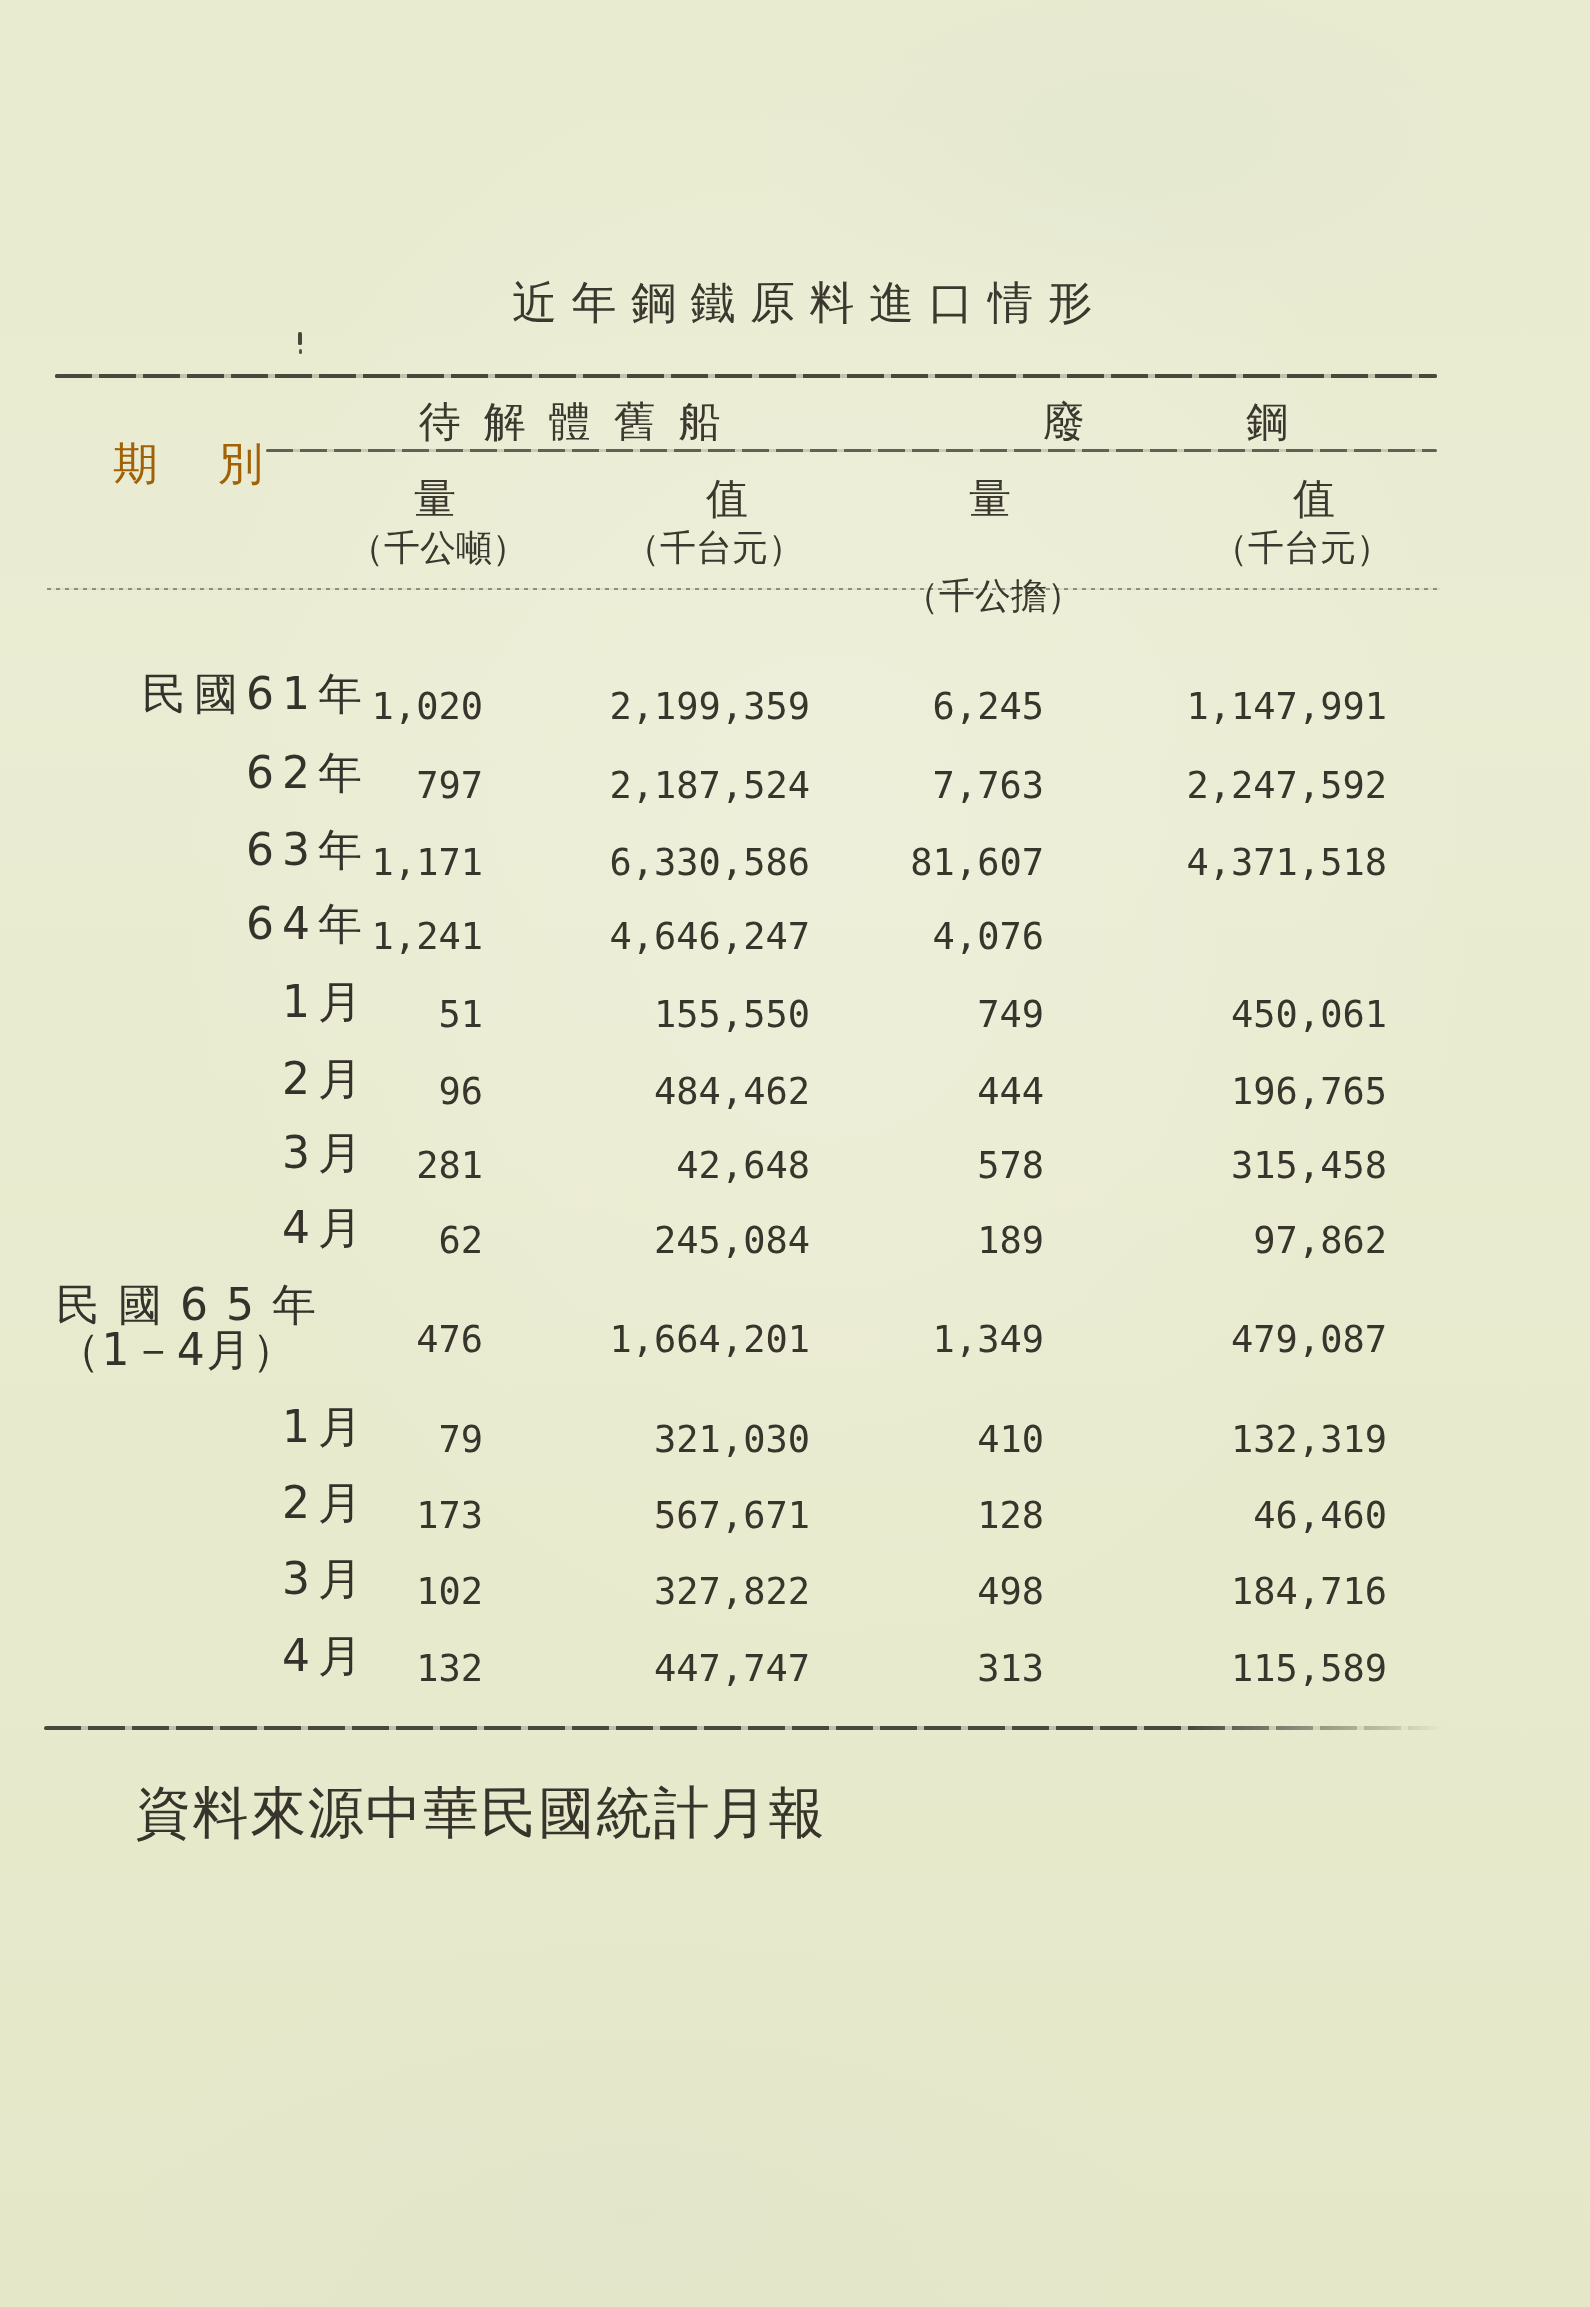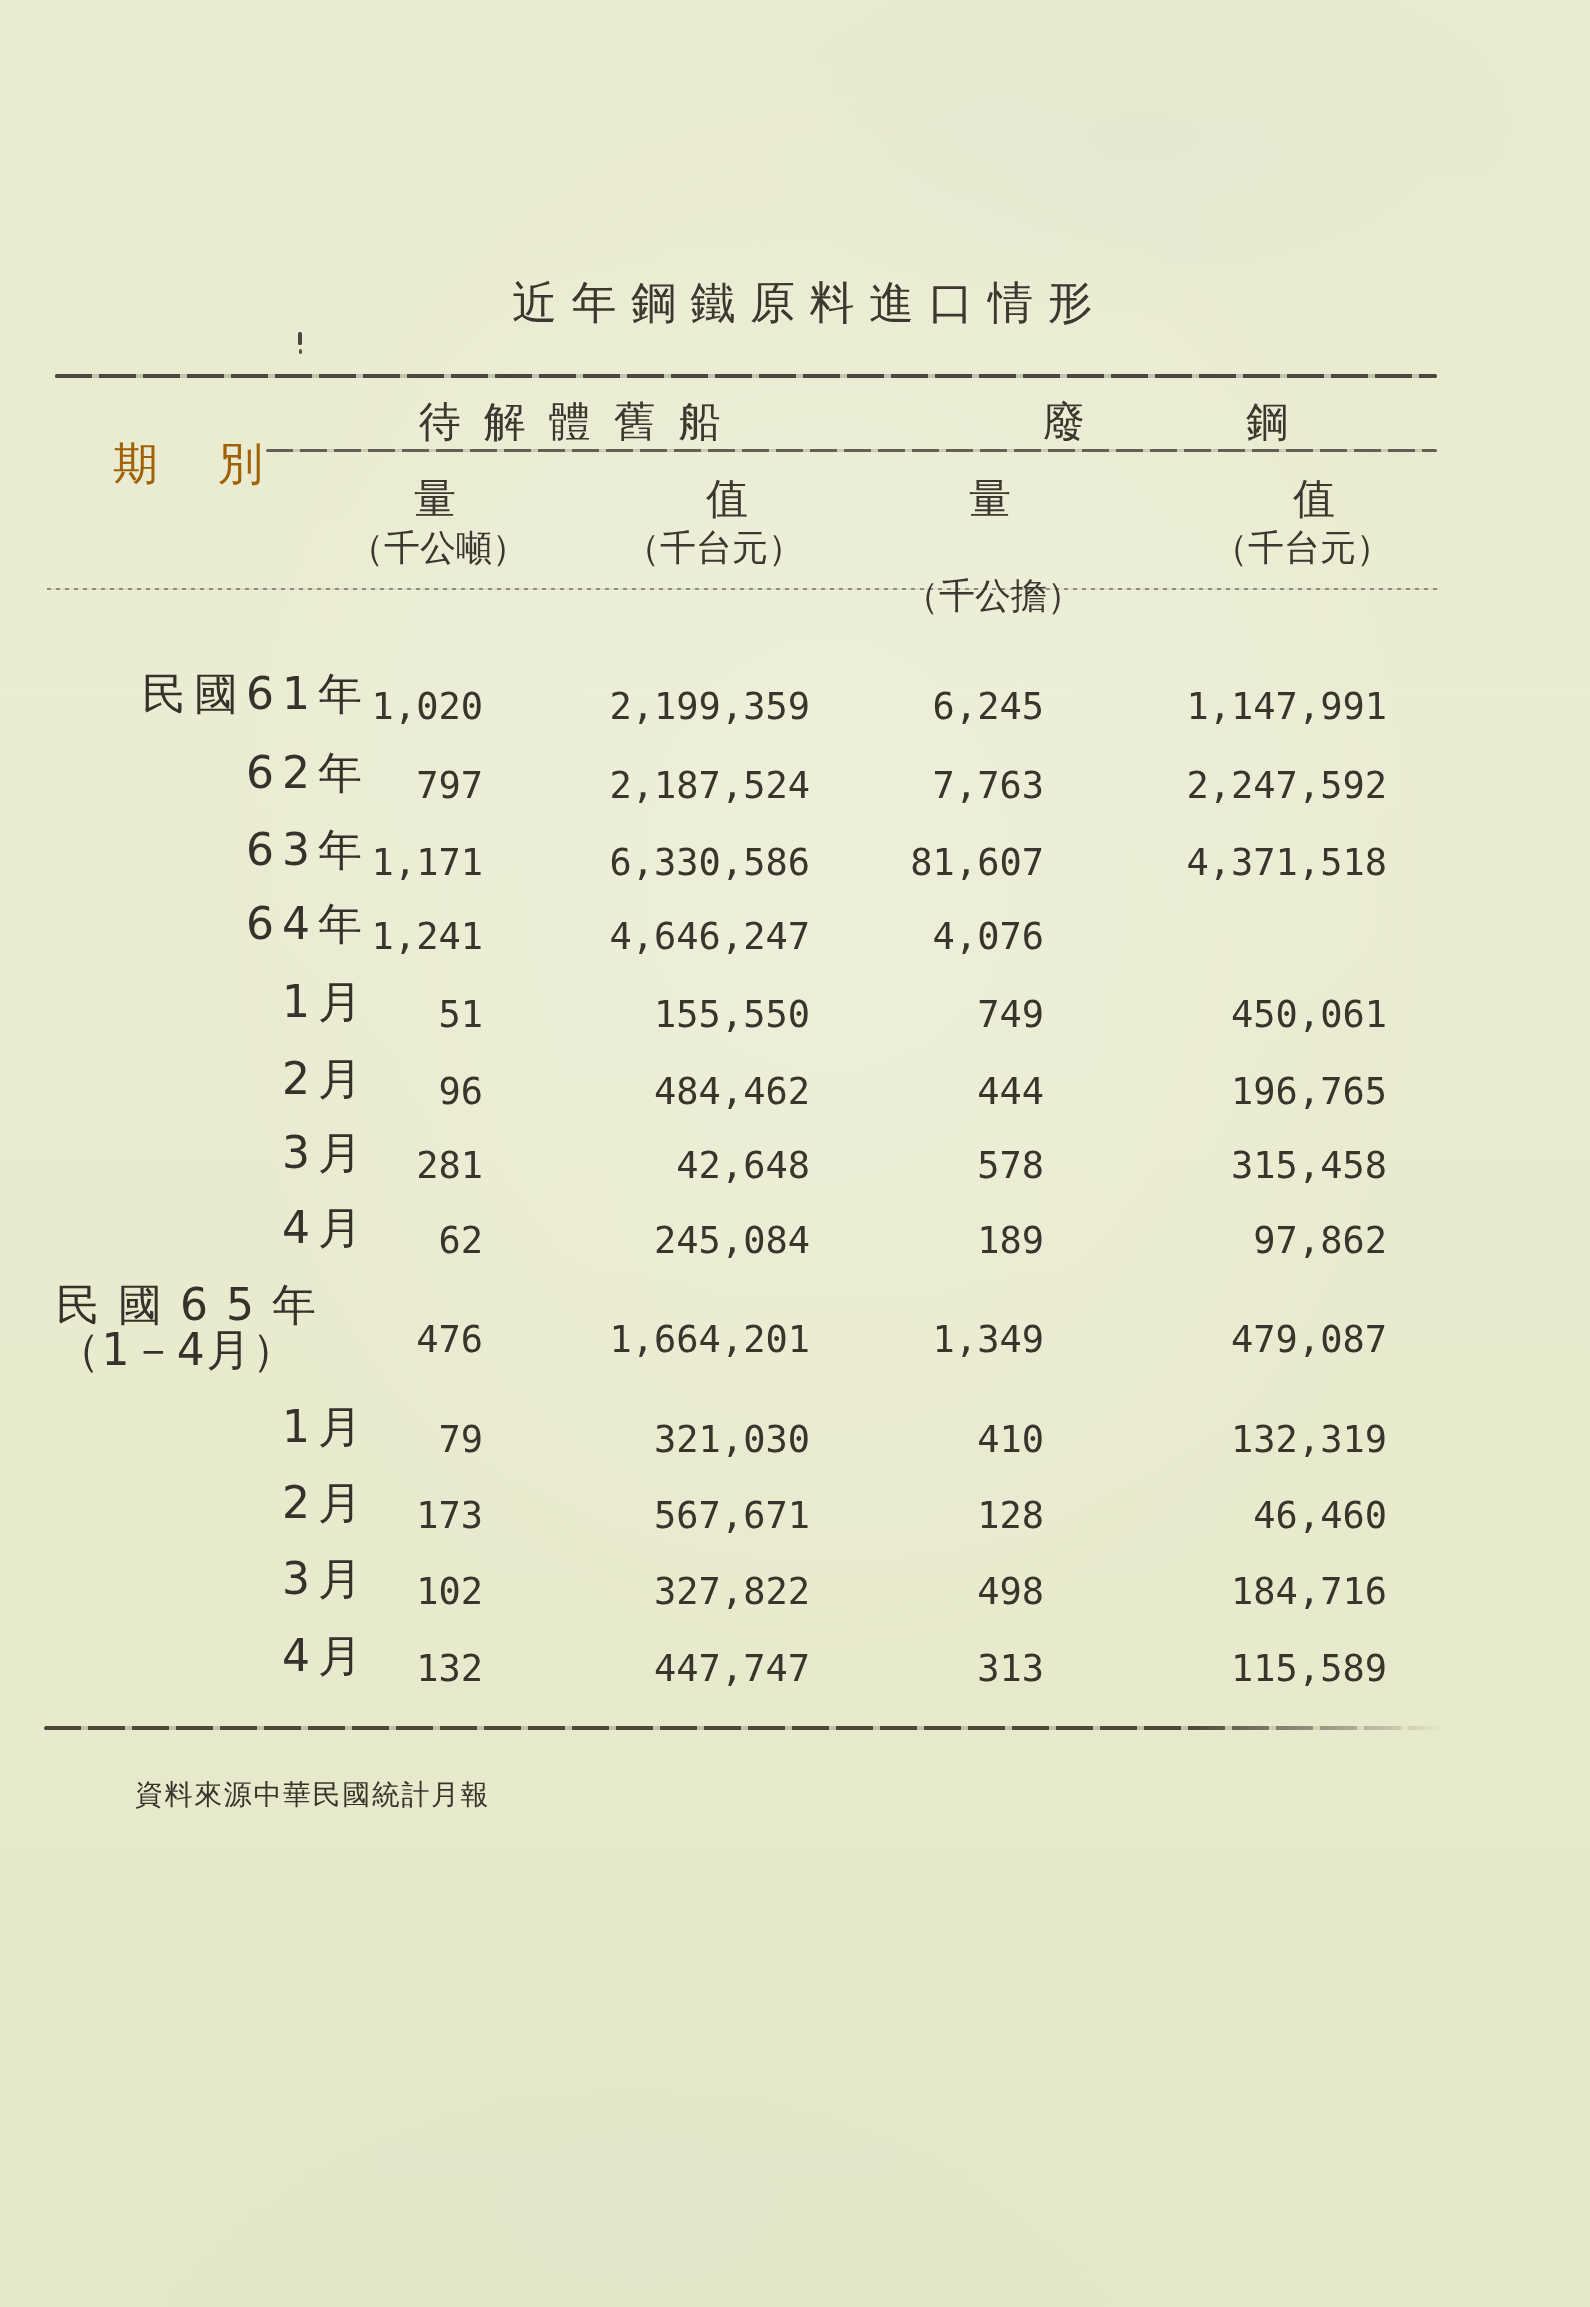--- a/index.html
+++ b/index.html
@@ -64,21 +64,21 @@
   }
   .cell-period{
     font-size:44px;text-align:right;letter-spacing:8px;color:#34322a;white-space:nowrap;
   }
   .period-two-line{
     text-align:left;letter-spacing:18px;line-height:45px;align-self:start;margin-top:1px;
   }
   .period-two-line .line2{letter-spacing:1.6px;display:block;}
   .source-note{
     position:absolute;left:135px;top:1776px;
-    font-size:28px;letter-spacing:1.6px;color:#37352b;white-space:nowrap;
+    font-size:56px;letter-spacing:1.6px;color:#37352b;white-space:nowrap;
   }
   .speck{
     position:absolute;left:298px;top:332px;width:4px;height:13px;
     background:#4a483c;border-radius:1.6px;
   }
   .speck2{
     position:absolute;left:299px;top:349px;width:3.2px;height:4.8px;
     background:#55534a;border-radius:1.6px;
   }
 </style>

